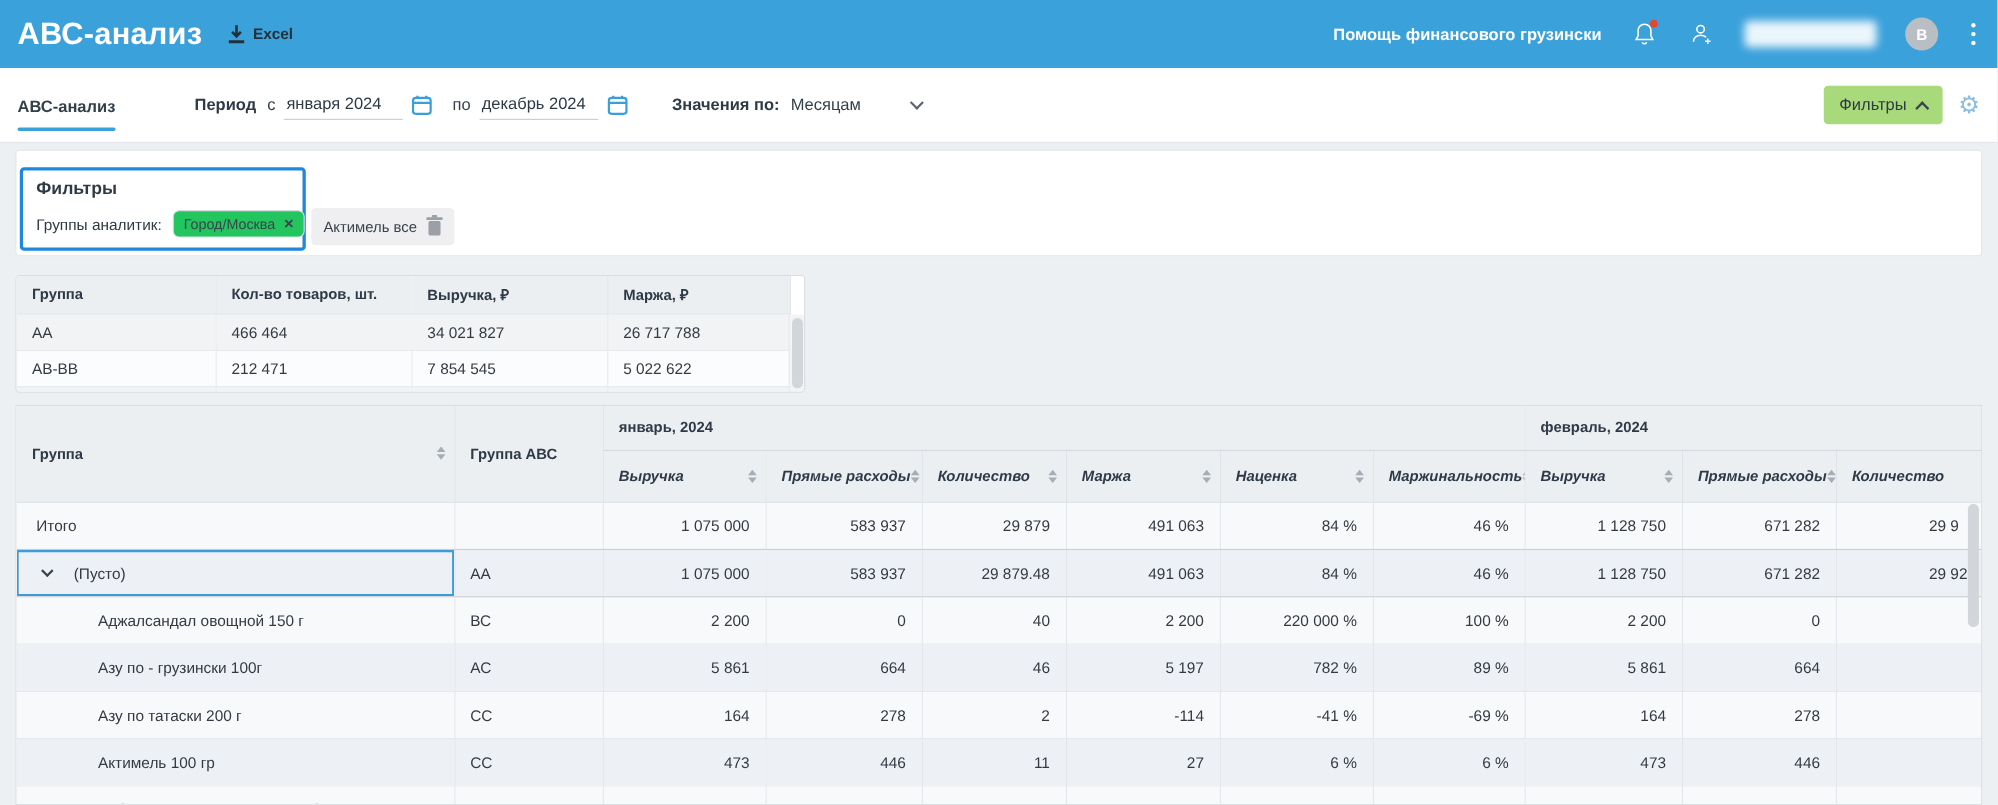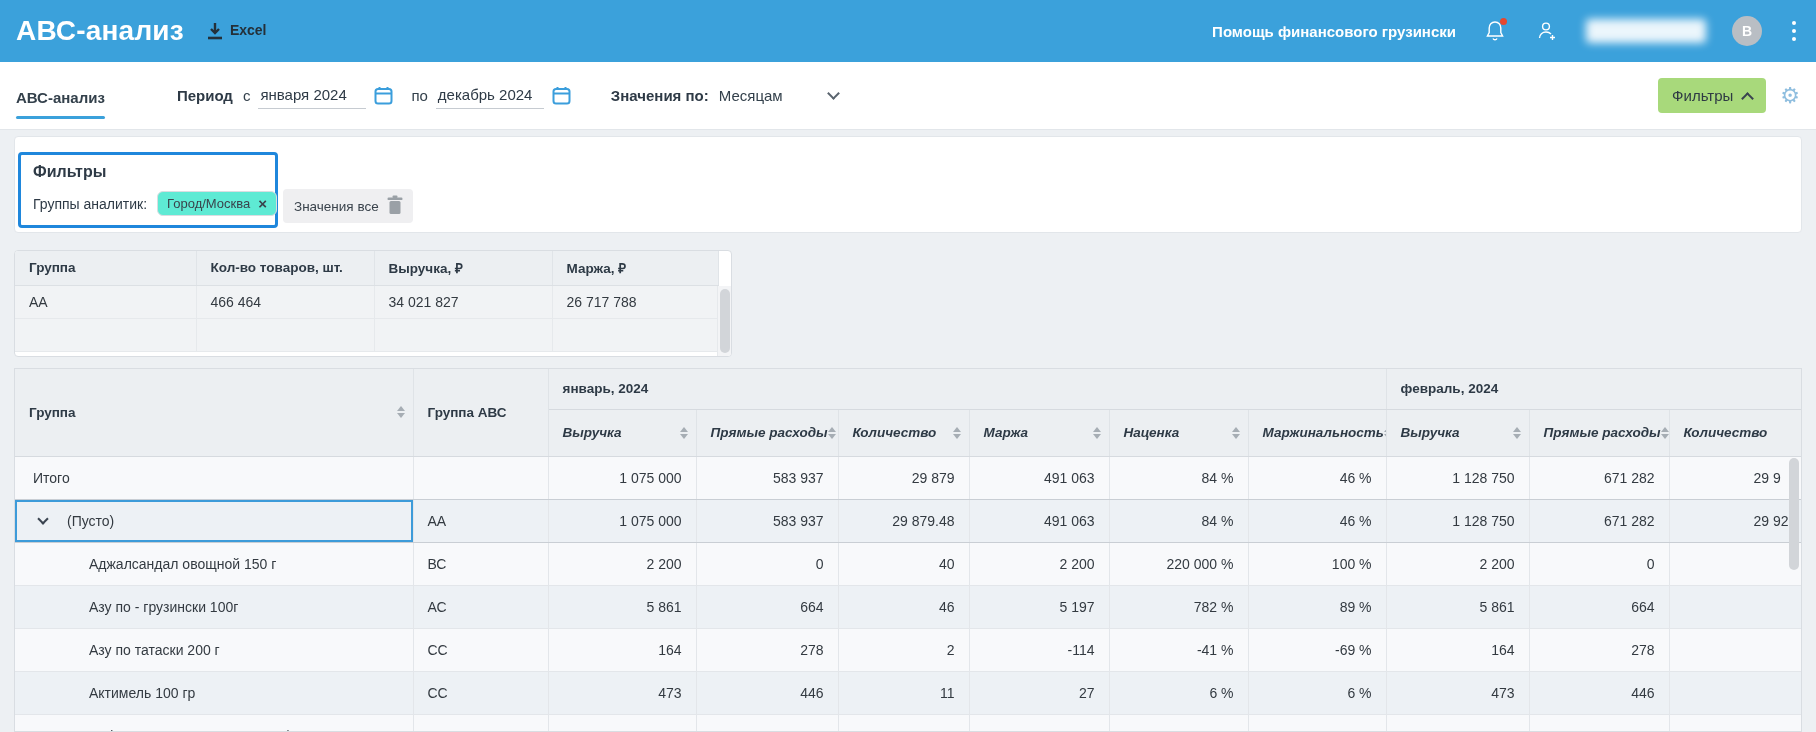--- a/index.html
+++ b/index.html
@@ -38,21 +38,21 @@
   .chev-up { width:9px; height:9px; border-right:2px solid #3A4450; border-bottom:2px solid #3A4450; transform:rotate(-135deg); margin-top:5px; }
   .gear { font-size:22px; color:#8FBEDF; margin-left:14px; cursor:pointer; line-height:1; }
 
   
   .filters-panel { position:relative; margin:6px 14px 0; height:97px; background:#fff; border:1px solid #E2E6EA; border-radius:4px; }
   .filters-box { position:absolute; left:3px; top:15px; width:260px; height:76px; border:3px solid #1F87DC; border-radius:4px;
                  background:#fff; padding:8px 12px; }
   .filters-title { font-size:16px; font-weight:700; color:#2E3A46; margin-bottom:10px; }
   .filters-row { display:flex; align-items:center; gap:10px; }
   .fgroup-label { font-size:14px; font-weight:400; color:#2E3A46; white-space:nowrap; }
-  .chip { display:flex; align-items:center; gap:8px; background:#5eead4; border:1px solid #DADDE1; border-radius:6px;
+  .chip { display:flex; align-items:center; gap:8px; background:#22c55e; border:1px solid #DADDE1; border-radius:6px;
           padding:4px 9px; font-size:13px; color:#3A434C; cursor:pointer; white-space:nowrap; }
   .chip-x { font-size:15px; font-weight:700; color:#3A434C; line-height:1; cursor:pointer; }
   .clear-all { position:absolute; left:268px; top:52px; display:flex; align-items:center; gap:6px; background:#EFEFF1;
                border-radius:4px; padding:5px 8px 5px 11px; font-size:13.5px; color:#3A434C; cursor:pointer; }
 
   
   table { border-collapse:collapse; table-layout:fixed; background:transparent; }
   th, td { overflow:hidden; white-space:nowrap; }
 
   .summary-wrap { position:relative; margin:17px 0 0 14px; width:718px; height:107px; background:#fff;
@@ -173,21 +173,21 @@
     <div class="filters-title">Фильтры</div>
     <div class="filters-row">
       <span class="fgroup-label">Группы аналитик:</span>
       <span class="chip">
         <span>Город/Москва</span>
         <span class="chip-x">×</span>
       </span>
     </div>
   </div>
   <div class="clear-all">
-    <span>Значения все</span>
+    <span>Актимель все</span>
     <svg width="20" height="24" viewBox="0 0 20 24">
       <rect x="4.5" y="7" width="11" height="13" rx="1.5" fill="#9AA0A6"></rect>
       <rect x="2.5" y="3.5" width="15" height="2.6" rx="1.2" fill="#9AA0A6"></rect>
       <rect x="7.5" y="1.5" width="5" height="2.4" rx="1" fill="#9AA0A6"></rect>
     </svg>
   </div>
 </section>
 
 <div class="summary-wrap">
   <table id="summary-table">
@@ -204,20 +204,26 @@
           <th class="num">Выручка, ₽</th>
           <th class="num">Маржа, ₽</th>
         </tr>
       </thead>
       <tbody>
         <tr class="r0">
           <td class="">АА</td>
           <td class="num">466 464</td>
           <td class="num">34 021 827</td>
           <td class="num">26 717 788</td>
+        </tr>
+        <tr class="r1">
+          <td class="">АВ-ВВ</td>
+          <td class="num">212 471</td>
+          <td class="num">7 854 545</td>
+          <td class="num">5 022 622</td>
         </tr>
         <tr class="r2">
           <td></td>
           <td></td>
           <td></td>
           <td></td>
         </tr>
       </tbody>
     </table>
   <div class="sum-track">

